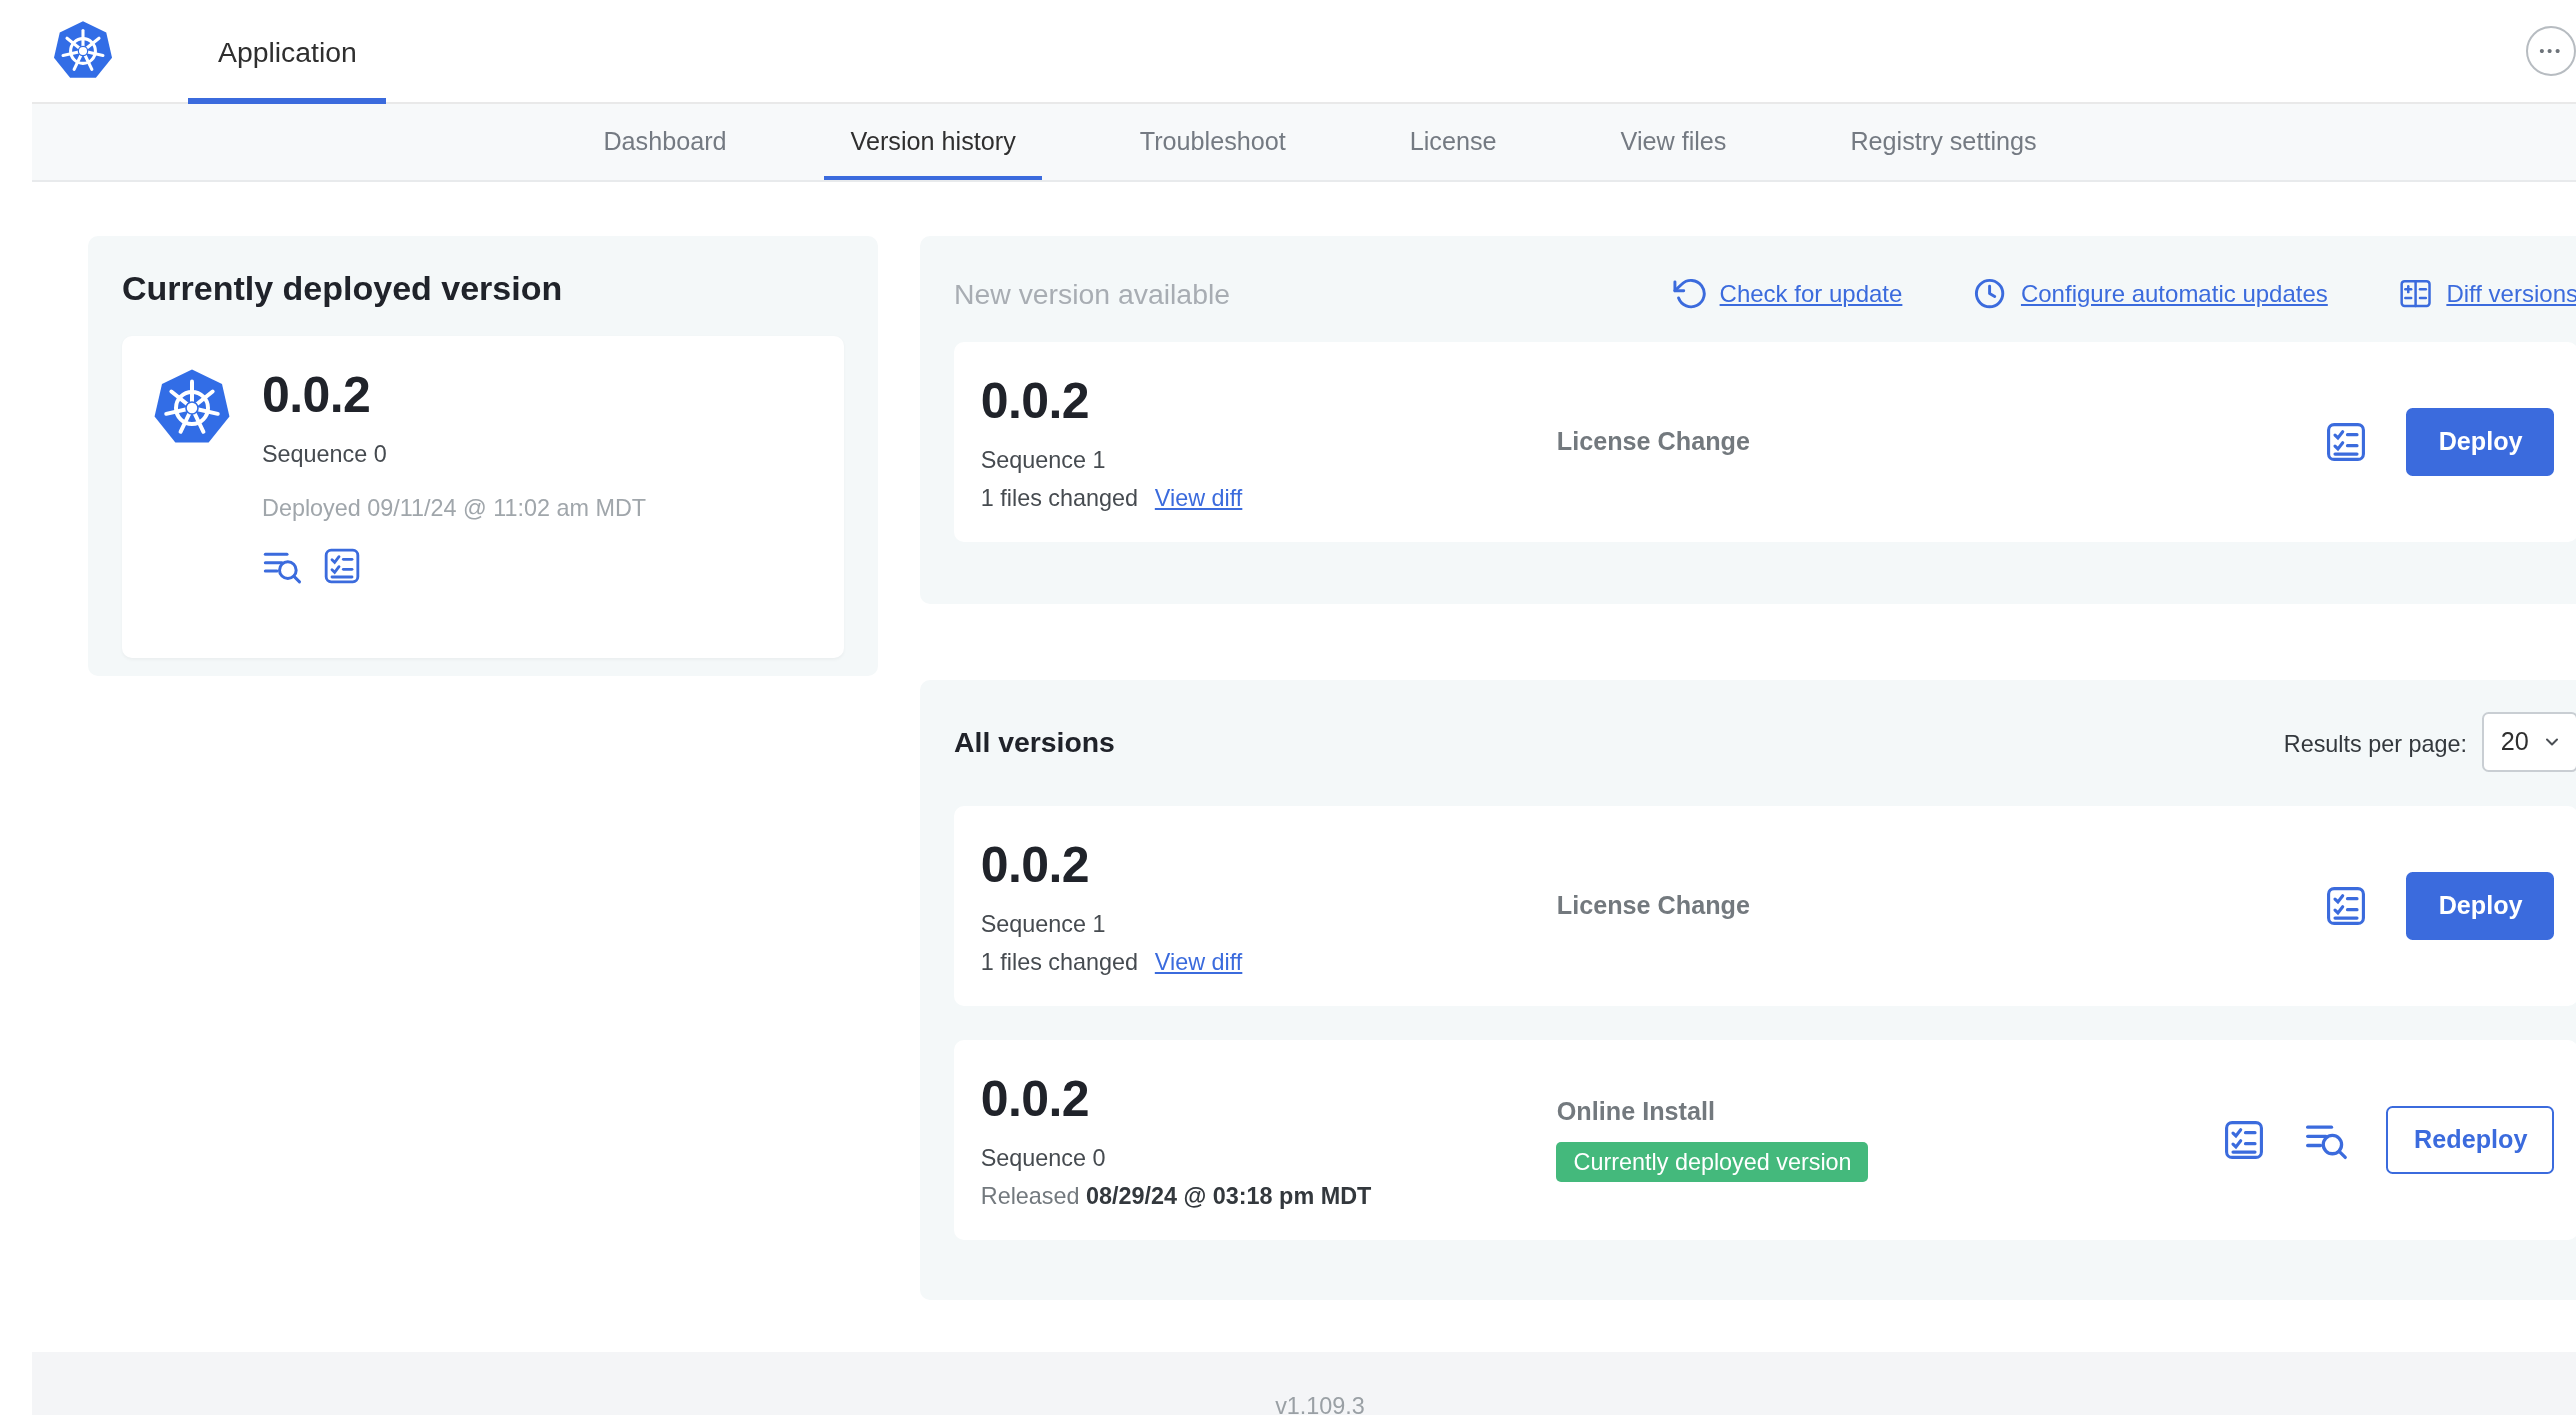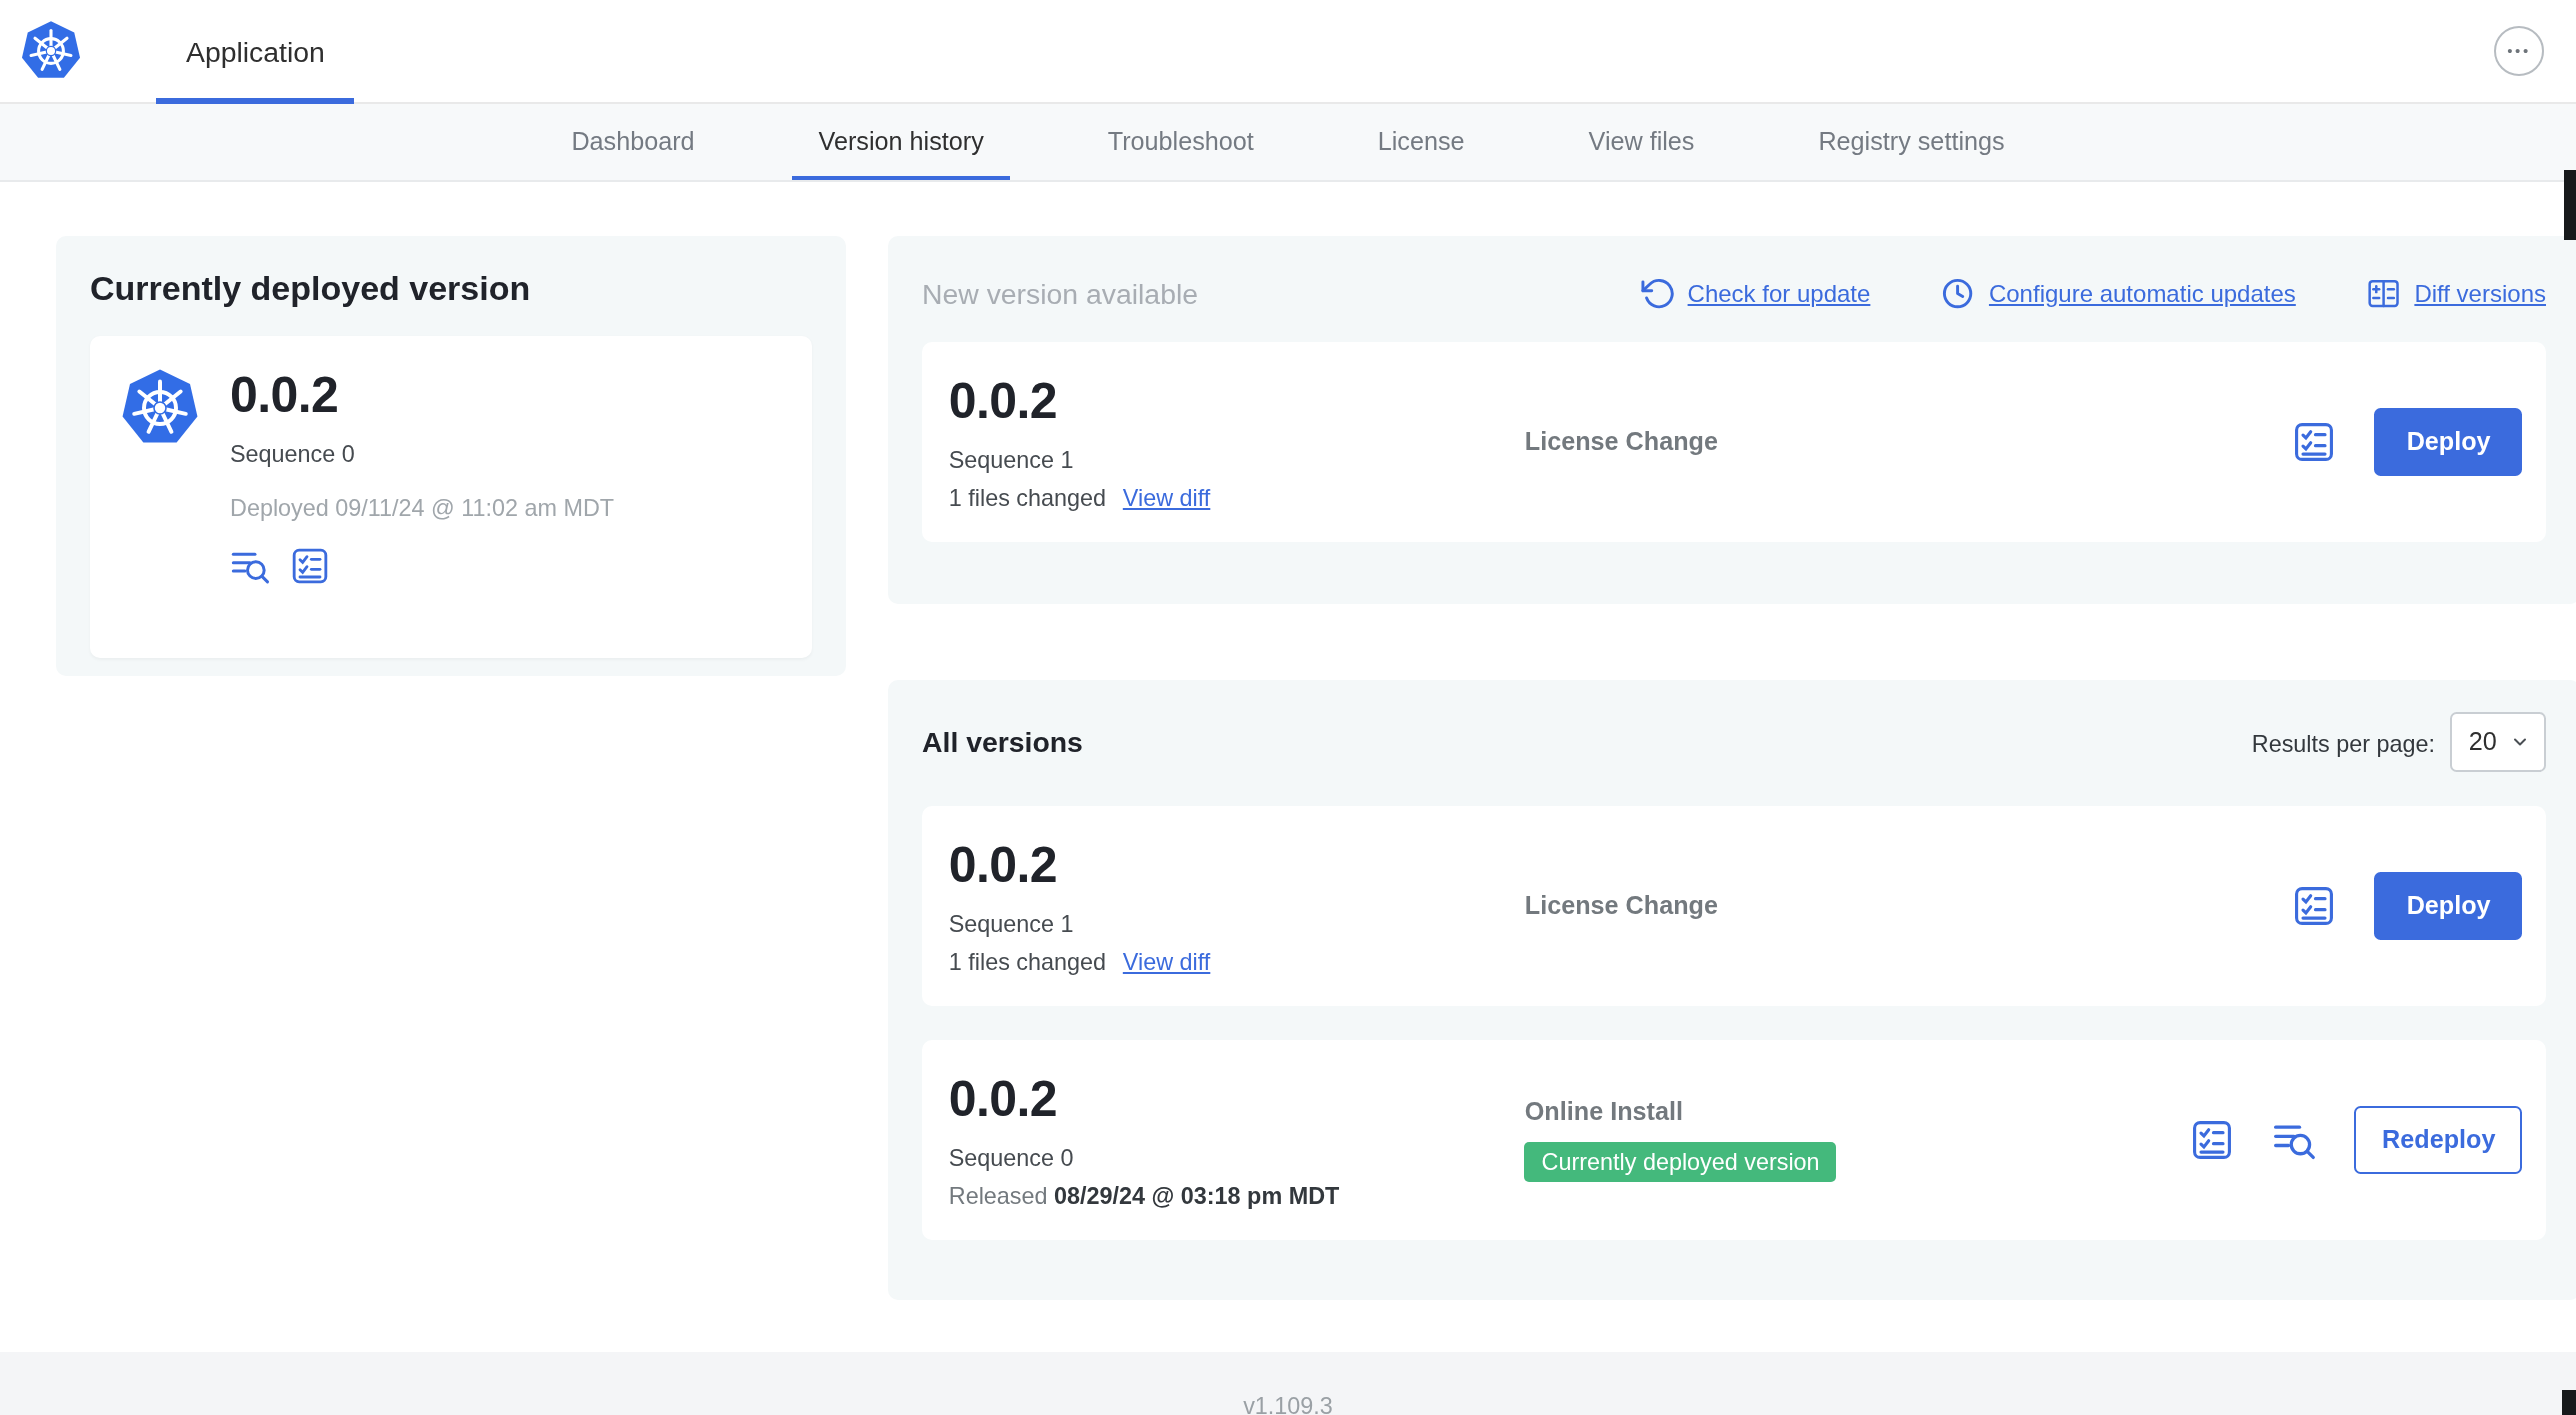--- a/index.html
+++ b/index.html
@@ -1,19 +1,19 @@
 <!DOCTYPE html>
 <html style="font-size:13.4px"><head>
 <meta charset="utf-8">
 <style>
   * { box-sizing: border-box; margin: 0; padding: 0; }
   html, body { margin: 0; padding: 0; background: #fff; }
   body { width: 2576px; height: 1415px; overflow: hidden;
          font-family: "Liberation Sans", "DejaVu Sans", sans-serif; }
-  .stage { width: 2576px; height: 1415px; overflow: hidden; }
+  .stage { width: 2576px; height: 1415px; overflow: hidden; padding-left: 32px; }
   .viewport { width: 1288px; height: 708px; transform: scale(2); transform-origin: 0 0;
               position: relative; background: #fff; overflow: hidden; color: #323232; }
 
   
   .topbar { height: 52px; background: #fff; border-bottom: 0.8px solid #e9e9e9;
             display: flex; align-items: center; position: relative; }
   .logo-wrap { margin-left: 10px; width: 31px; height: 31px; flex: 0 0 auto; }
   .logo-wrap svg { width: 100%; height: 100%; display: block; }
   .app-tab { margin-left: 37px; height: 100%; display: flex; align-items: center;
              padding: 0 15px; position: relative; font-size: 14.2px; font-weight: 500;

